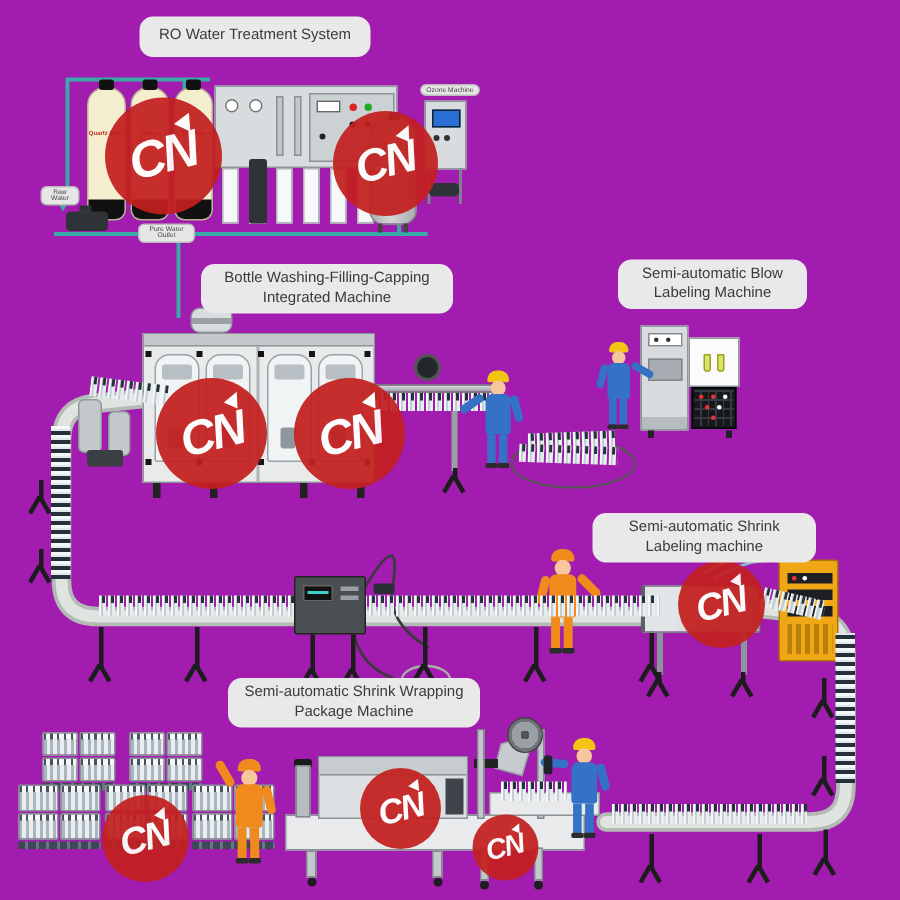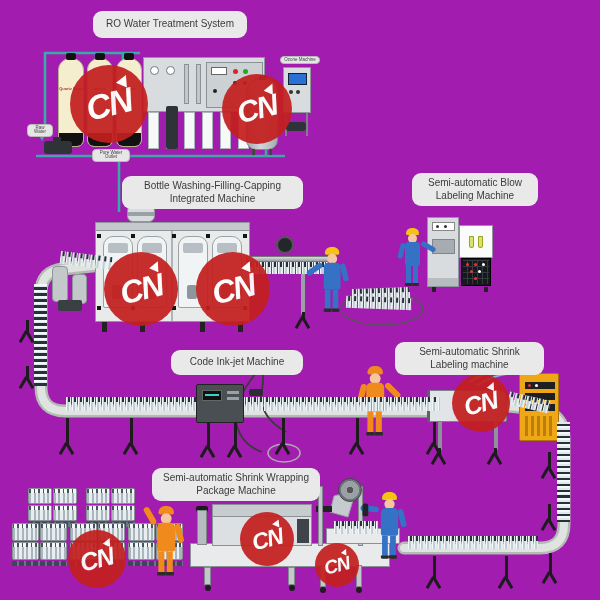--- a/index.html
+++ b/index.html
@@ -198,21 +198,21 @@
   <div class="tag" style="left:27px;top:124px;width:26px">Raw Water</div>
   <div style="position:absolute;left:38px;top:134px;width:0;height:0;z-index:2;
               border-left:4px solid transparent;border-right:4px solid transparent;
               border-top:7px solid var(--pipe_teal,#3aa9a9)"></div>
   <div style="position:absolute;left:44px;top:141px;width:28px;height:13px;background:#2e3338;border-radius:3px;z-index:2">
     <div style="position:absolute;left:9px;top:-4px;width:8px;height:4px;background:#2e3338"></div>
   </div>
 
   <div class="tag" style="left:92px;top:149px;width:38px">Pure Water Outlet</div>
 
-  <div class="pill" style="left:122px;top:176px;width:181px">
+  <div class="pill" style="left:134px;top:176px;width:168px">
       <span>Bottle Washing-Filling-Capping Integrated Machine</span>
     </div>
 
   <div class="mach" style="left:127px;top:205px;width:28px;height:17px;border-radius:6px">
     <div style="position:absolute;left:0;right:0;top:6px;height:4px;background:#9aa0a5"></div>
   </div>
 
   <div class="mach" style="left:52px;top:266px;width:16px;height:36px;border-radius:4px;background:#c3c8cb"></div>
   <div class="mach" style="left:72px;top:274px;width:15px;height:30px;border-radius:4px;background:#c3c8cb"></div>
   <div style="position:absolute;left:58px;top:300px;width:24px;height:11px;background:#3a3f44;border-radius:2px;z-index:2"></div>
@@ -274,23 +274,20 @@
   <div class="tripod" style="left:130px;top:418px;height:28px"></div>
   <div class="tripod" style="left:282px;top:418px;height:28px"></div>
   <div class="tripod" style="left:356px;top:418px;height:28px"></div>
   <div class="tripod" style="left:433px;top:418px;height:28px"></div>
   <div class="tripod" style="left:548px;top:452px;height:18px"></div>
   <div class="tripod" style="left:548px;top:504px;height:18px"></div>
   <div class="tripod" style="left:433px;top:556px;height:24px"></div>
   <div class="tripod" style="left:505px;top:556px;height:24px"></div>
   <div class="tripod" style="left:549px;top:553px;height:22px"></div>
 
-  <div class="pill" style="left:171px;top:350px;width:132px;min-height:25px">
-      <span>Code Ink-jet Machine</span>
-    </div>
 
   <div style="position:absolute;left:196px;top:384px;width:48px;height:39px;background:#4a4f54;border:1px solid #222;border-radius:2px;z-index:4">
     <div style="position:absolute;left:5px;top:5px;width:20px;height:11px;background:#111;border:1px solid #666">
       <div style="position:absolute;left:2px;top:3px;width:14px;height:2px;background:#3fd0c9"></div>
     </div>
     <div style="position:absolute;left:30px;top:6px;width:12px;height:3px;background:#9aa0a5;box-shadow:0 6px #9aa0a5"></div>
   </div>
   <div class="tripod" style="left:207px;top:423px;height:26px"></div>
   <div class="tripod" style="left:234px;top:423px;height:26px"></div>
   <div style="position:absolute;left:249px;top:389px;width:14px;height:7px;background:#2b2f34;border-radius:2px;z-index:4"></div>
@@ -311,21 +308,21 @@
               background:var(--yellow_machine,#f0a716);border:1px solid #a87508;border-radius:2px">
     <div style="position:absolute;left:5px;top:8px;width:30px;height:7px;background:#1d1f23">
       <div style="position:absolute;left:3px;top:2px;width:3px;height:3px;border-radius:50%;background:#e33;box-shadow:7px 0 #fff"></div>
     </div>
     <div style="position:absolute;left:5px;top:19px;width:30px;height:7px;background:#1d1f23"></div>
     <div style="position:absolute;left:5px;top:30px;width:30px;height:7px;background:#1d1f23"></div>
     <div style="position:absolute;left:5px;top:42px;width:30px;height:20px;
                 background:repeating-linear-gradient(90deg,#b97f0a 0 3px,transparent 3px 6px)"></div>
   </div>
 
-  <div class="pill" style="left:152px;top:468px;width:168px">
+  <div class="pill" style="left:152px;top:452px;width:168px">
       <span>Semi-automatic Shrink Wrapping Package Machine</span>
     </div>
 
   <div style="position:absolute;left:190px;top:543px;width:200px;height:24px;background:#e8eaeb;border:1px solid #8b9196;z-index:4"></div>
   <div style="position:absolute;left:196px;top:506px;width:12px;height:6px;background:#1b1b1b;border-radius:2px;z-index:4"></div>
   <div style="position:absolute;left:197px;top:510px;width:10px;height:35px;background:#b7bcc0;border:1px solid #82888d;z-index:4"></div>
   <div style="position:absolute;left:212px;top:504px;width:100px;height:42px;background:#dde0e2;border:1px solid #8b9196;z-index:4">
     <div style="position:absolute;left:0;right:0;top:0;height:12px;background:#c7cccf;border-bottom:1px solid #8b9196"></div>
     <div style="position:absolute;right:2px;top:14px;width:12px;height:24px;background:#3f444a"></div>
   </div>

